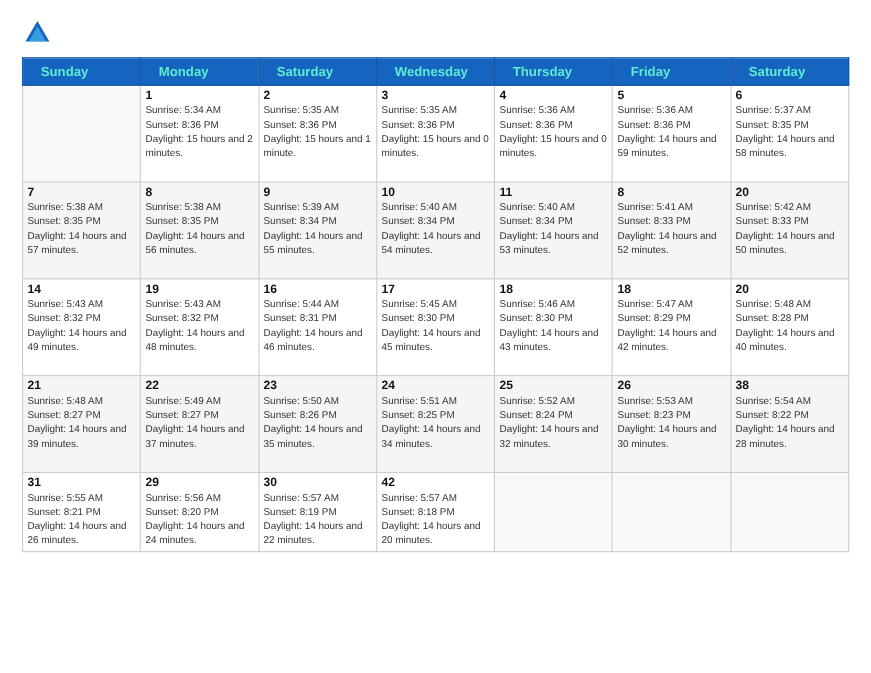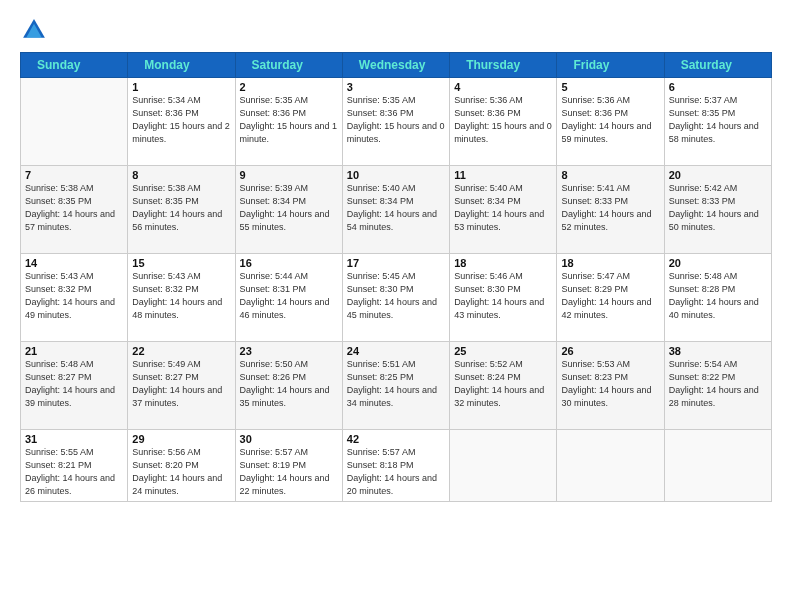--- a/index.html
+++ b/index.html
@@ -189,21 +189,21 @@
             <span class="day-num">20</span>
             <div class="day-info">Sunrise: 5:42 AM<br>Sunset: 8:33 PM<br>Daylight: 14 hours and 50 minutes.</div>
           </td>
         </tr>
         <tr>
           <td>
             <span class="day-num">14</span>
             <div class="day-info">Sunrise: 5:43 AM<br>Sunset: 8:32 PM<br>Daylight: 14 hours and 49 minutes.</div>
           </td>
           <td>
-            <span class="day-num">15</span>
+            <span class="day-num">19</span>
             <div class="day-info">Sunrise: 5:43 AM<br>Sunset: 8:32 PM<br>Daylight: 14 hours and 48 minutes.</div>
           </td>
           <td>
             <span class="day-num">16</span>
             <div class="day-info">Sunrise: 5:44 AM<br>Sunset: 8:31 PM<br>Daylight: 14 hours and 46 minutes.</div>
           </td>
           <td>
             <span class="day-num">17</span>
             <div class="day-info">Sunrise: 5:45 AM<br>Sunset: 8:30 PM<br>Daylight: 14 hours and 45 minutes.</div>
           </td>

